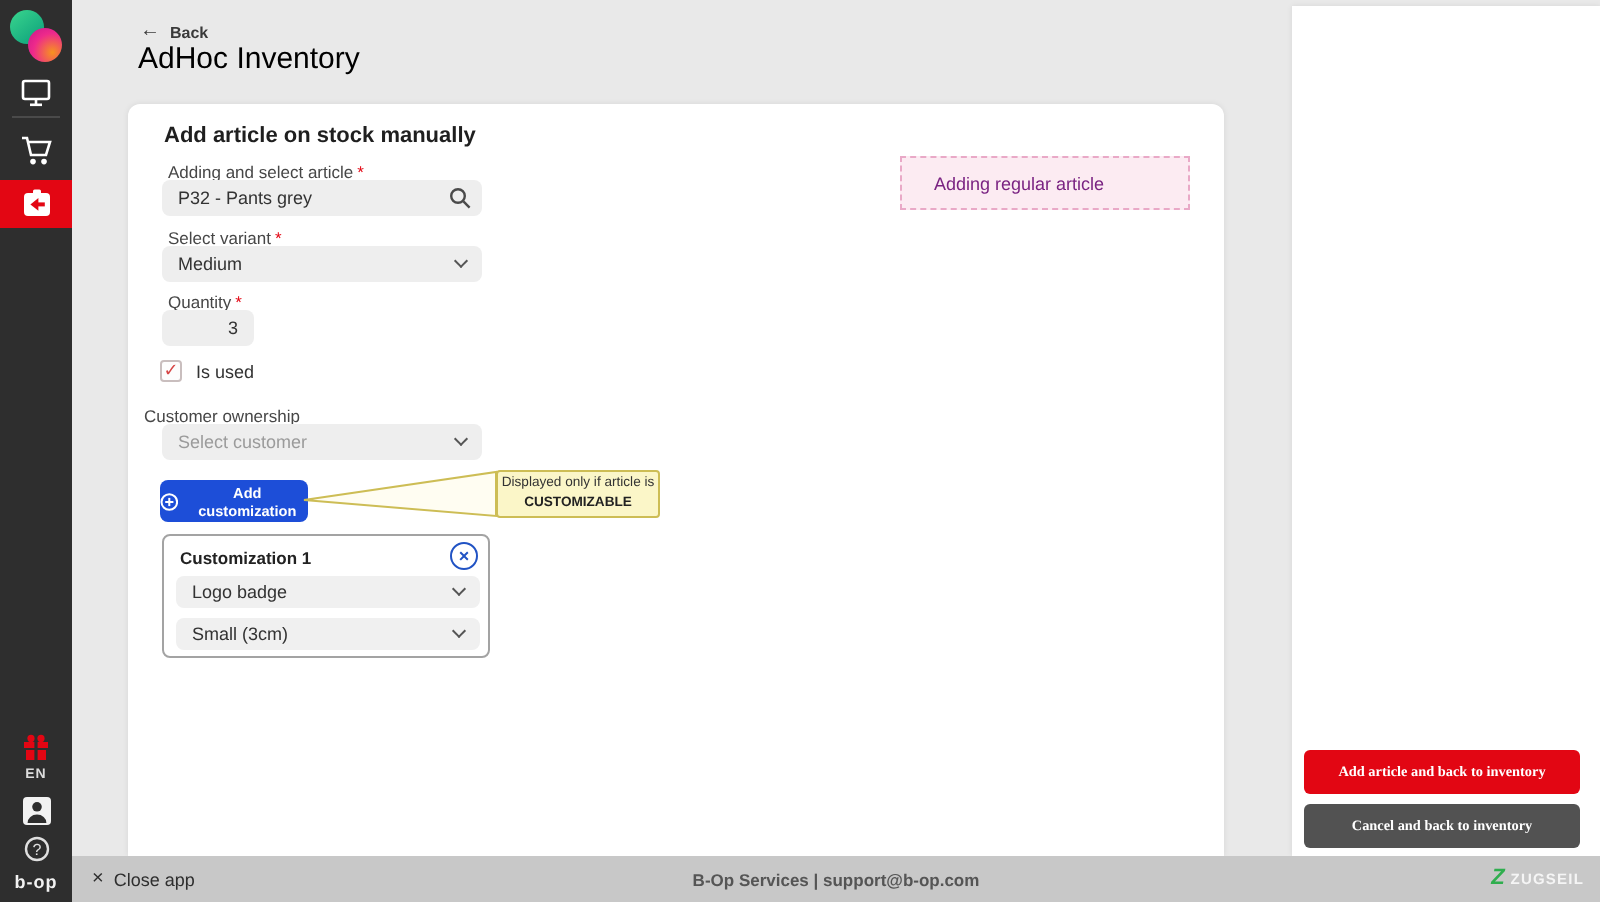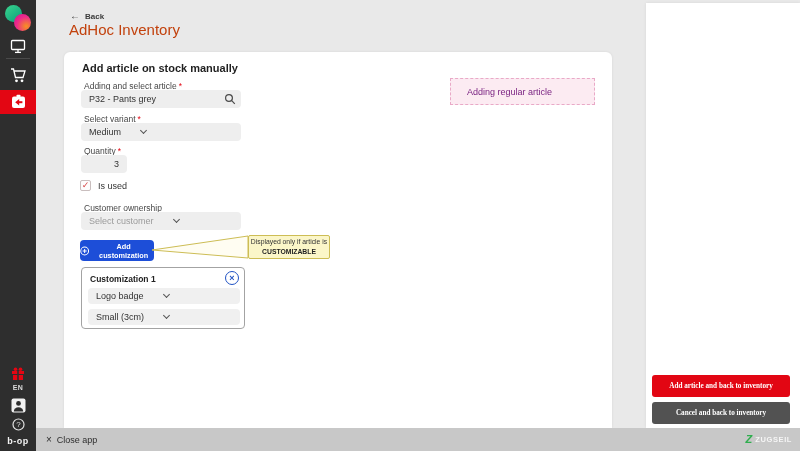--- a/index.html
+++ b/index.html
@@ -15,46 +15,46 @@
   .side-icon { position:absolute; left:0; width:36px; display:flex; justify-content:center; align-items:center; }
   .side-divider { position:absolute; left:6px; top:58px; width:24px; height:1px; background:#4a4a4a; }
   .side-active { position:absolute; left:0; top:90px; width:36px; height:24px; background:#e30613; display:flex; justify-content:center; align-items:center; }
   .side-lang { position:absolute; left:0; top:384px; width:36px; text-align:center; font-size:7px; font-weight:bold; color:#dcdcdc; letter-spacing:0.5px; }
   .side-brand { position:absolute; left:0; top:436px; width:36px; text-align:center; font-size:9px; font-weight:bold; color:#f2f2f2; letter-spacing:0.5px; }
 
   
   .back-row { position:absolute; left:70px; top:11px; z-index:2; display:flex; align-items:center; gap:5px; color:#3a3a3a; cursor:pointer; }
   .back-arrow { font-size:10px; line-height:10px; }
   .back-label { font-size:8px; font-weight:bold; }
-  .page-title { position:absolute; left:69px; top:21px; font-size:15px; color:#c2410c; z-index:2; }
+  .page-title { position:absolute; left:69px; top:21px; font-size:15px; color:#000000; z-index:2; }
 
   
   .card { position:absolute; left:64px; top:52px; width:548px; height:376px; background:#ffffff; border-radius:6px 6px 0 0; box-shadow:0 0 3px rgba(0,0,0,0.08); z-index:2; }
   .card-title { position:absolute; left:18px; top:10px; font-size:11px; font-weight:bold; color:#1f1f1f; }
   .f-label { position:absolute; font-size:8.5px; color:#474747; }
   .req { color:#e30613; margin-left:2px; }
   .f-input, .f-select { position:absolute; height:18px; background:#eeeeee; border:none; border-radius:4px; font-size:9px; color:#333; font-family:"Liberation Sans", sans-serif; }
   .f-input { padding:0 8px; }
-  .f-select { display:flex; align-items:center; justify-content:flex-start; padding:0 8px; cursor:pointer;gap:20px; }
+  .f-select { display:flex; align-items:center; justify-content:space-between; padding:0 8px; cursor:pointer;gap:20px; }
   .chev { width:5px; height:5px; border-right:1.4px solid #555; border-bottom:1.4px solid #555; transform:rotate(45deg); margin-top:-3px; flex:0 0 auto; }
   .placeholder { color:#9b9b9b; }
 
   .lbl-search { left:20px; top:29px; }
   .inp-search { left:17px; top:38px; width:160px; padding-right:24px; }
   .search-ico { position:absolute; left:160px; top:41px; }
   .lbl-variant { left:20px; top:62px; }
   .sel-variant { left:17px; top:71px; width:160px; }
   .lbl-qty { left:20px; top:94px; }
   .inp-qty { left:17px; top:103px; width:46px; text-align:right; padding-right:8px; }
 
   .check-row { position:absolute; left:16px; top:128px; display:flex; align-items:center; gap:7px; cursor:pointer; }
   .checkbox { width:11px; height:11px; background:#fdfdfd; border:1px solid #c9bebe; border-radius:2px; display:flex; align-items:center; justify-content:center; font-size:9px; color:#d64545; line-height:9px; }
   .check-label { font-size:9px; color:#333; }
 
-  .lbl-customer { left:20px; top:151px; }
+  .lbl-customer { left:8px; top:151px; }
   .sel-customer { left:17px; top:160px; width:160px; }
 
   .btn-customization { position:absolute; left:16px; top:188px; height:21px; width:74px; background:#1d4ed8; border:none; border-radius:4px; color:#fff; display:flex; align-items:center; justify-content:center; gap:4px; font-size:7.3px; font-weight:bold; font-family:"Liberation Sans", sans-serif; cursor:pointer; }
 
   .callout-tail { position:absolute; left:86px; top:182px; }
   .callout { position:absolute; left:184px; top:183px; width:82px; height:24px; background:#fbf6c8; border:1px solid #cdbd55; border-radius:2px; display:flex; flex-direction:column; align-items:center; justify-content:center; line-height:1.4; }
   .callout .c1 { font-size:6.8px; color:#333; }
   .callout .c2 { font-size:6.8px; font-weight:bold; color:#222; }
 
   .custom-box { position:absolute; left:17px; top:215px; width:164px; height:62px; border:1px solid #a3a3a3; border-radius:4px; background:#fff; }
@@ -233,19 +233,20 @@
   <div class="right-panel">
     <button class="btn-primary">Add article and back to inventory</button>
     <button class="btn-secondary">Cancel and back to inventory</button>
   </div>
 
   <div class="statusbar">
     <div class="close-app">
       <span class="close-x">×</span>
       <span class="close-label">Close app</span>
     </div>
+    <div class="support-text">B-Op Services | support@b-op.com</div>
     <div class="brand-right">
       <span class="brand-z">Z</span>
       <span class="brand-name">ZUGSEIL</span>
     </div>
   </div>
 
 </div>
 
 </body></html>

